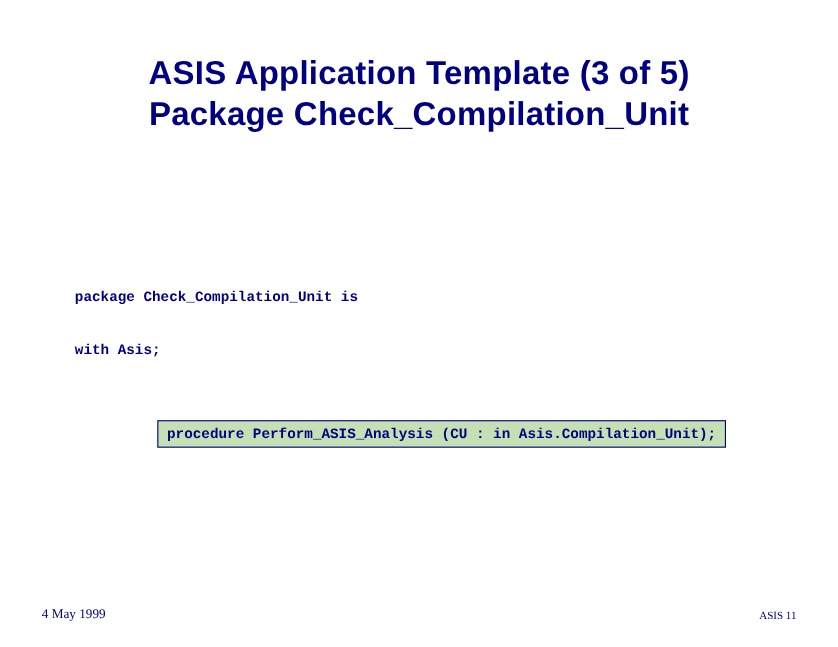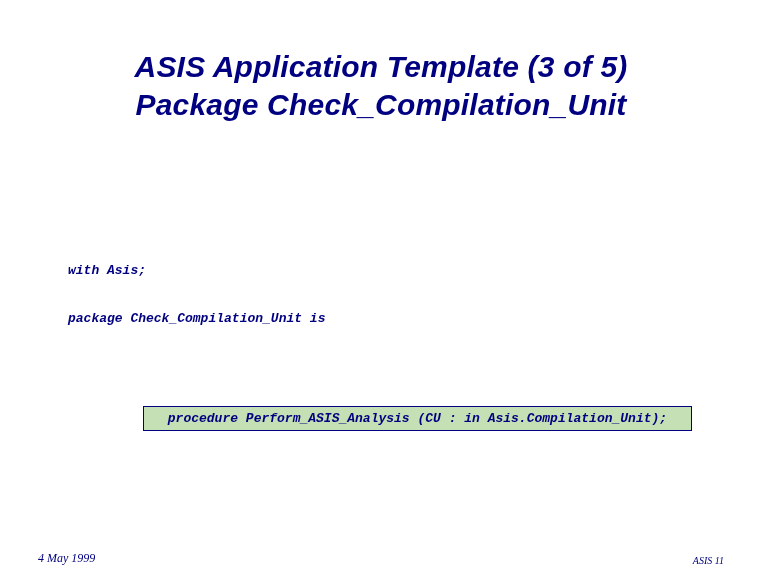--- a/index.html
+++ b/index.html
@@ -10,21 +10,20 @@
     background: #ffffff;
     font-family: Arial, Helvetica, sans-serif;
     color: #000080;
     overflow: hidden;
   }
   .slide {
     position: relative;
     width: 762px;
     height: 588px;
     box-sizing: border-box;
-    font-style: italic;
   }
   .title {
     position: absolute;
     top: 48px;
     left: 0;
     right: 0;
     text-align: center;
     font-size: 30px;
     font-weight: bold;
     line-height: 1.25;
@@ -42,29 +41,28 @@
     white-space: pre;
   }
   .code-line {
     line-height: 1.35;
   }
   .box-wrap {
     margin: 10px 0 10px 28px;
   }
   .proc-box {
     display: inline-block;
-    padding: 4px 24px;
+    padding: 4px 8px;
     border: 1px solid #000080;
     background: #c4e0b4;
     font-family: "Courier New", Courier, monospace;
     font-size: 13px;
     font-weight: bold;
     color: #000080;
     white-space: pre;
-    margin-top: 24px;
   }
   .footer-left {
     position: absolute;
     left: 38px;
     bottom: 22px;
     font-family: "Times New Roman", Times, serif;
     font-size: 12px;
     color: #000080;
   }
   .footer-right {
@@ -80,22 +78,22 @@
 <body>
 
 <div class="slide">
 
   <div class="title">
     <div>ASIS Application Template (3 of 5)</div>
     <div>Package Check_Compilation_Unit</div>
   </div>
 
   <div class="code-area">
+    <div class="code-line">package Check_Compilation_Unit is</div>
     <div class="code-line">with Asis;</div>
-    <div class="code-line">package Check_Compilation_Unit is</div>
     <div class="box-wrap">
       <span class="proc-box">procedure Perform_ASIS_Analysis (CU : in Asis.Compilation_Unit);</span>
     </div>
   </div>
 
   <div class="footer-left">4 May 1999</div>
   <div class="footer-right">ASIS 11</div>
 
 </div>
 

